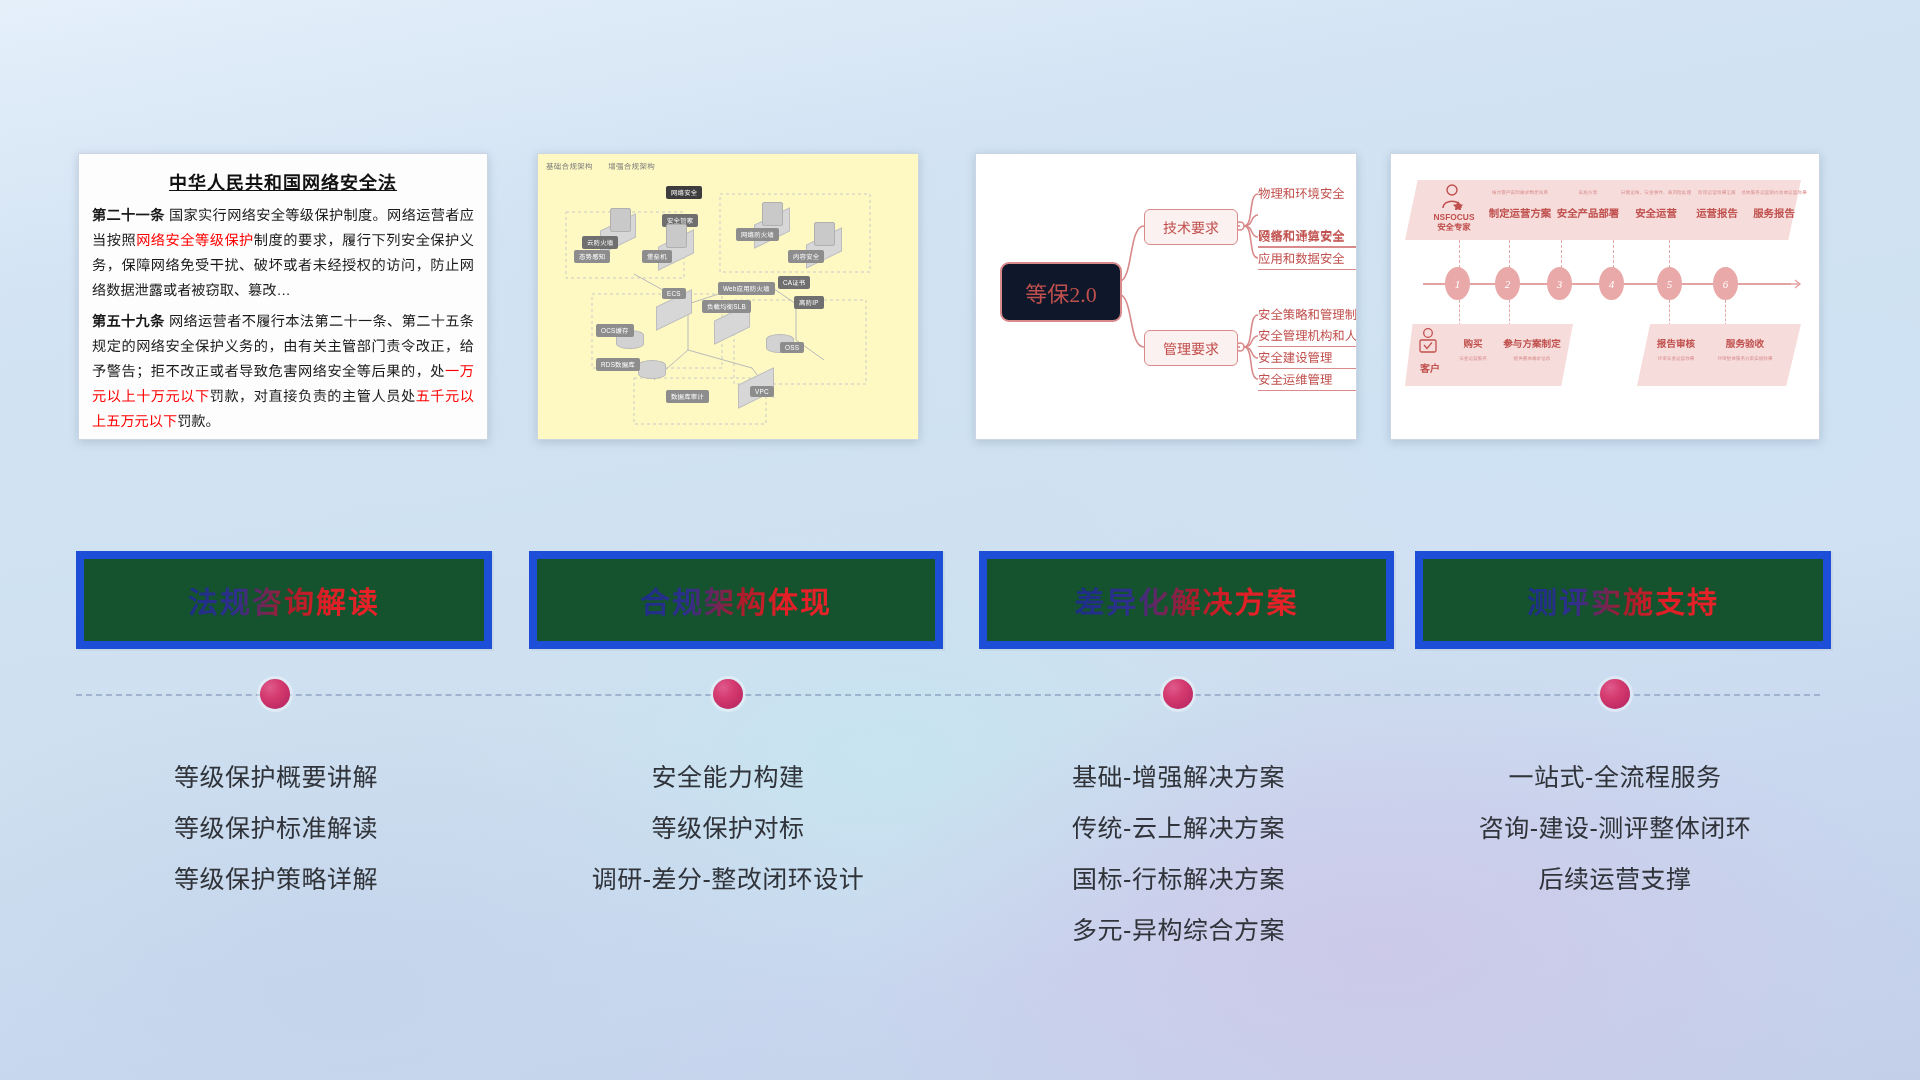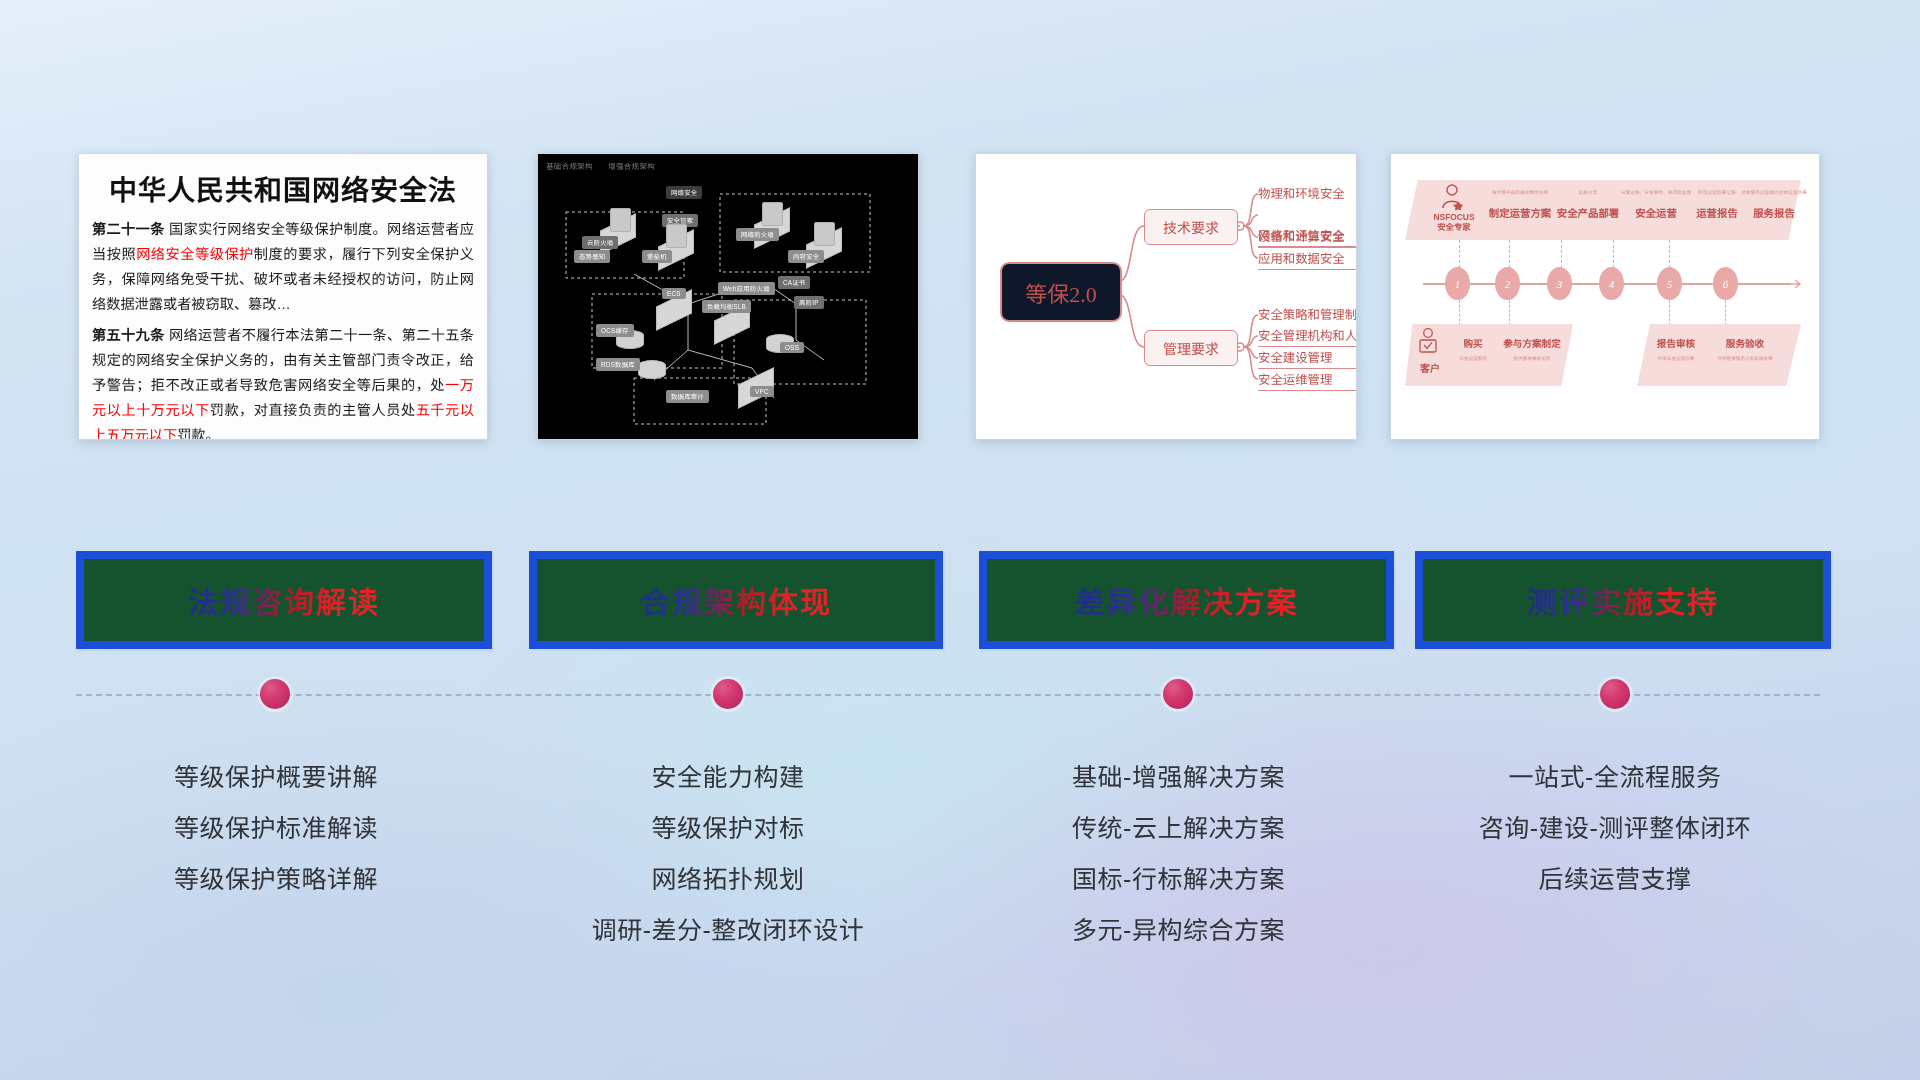--- a/index.html
+++ b/index.html
@@ -23,30 +23,30 @@
     box-shadow:0 2px 9px rgba(60,85,120,.22);
     overflow:hidden;
   }
   .card.c1{left:78px;width:408px;background:#fdfdfd;}
   .card.c2{left:537px;width:380px;background:#fafafa;}
   .card.c3{left:975px;width:380px;background:#fff;}
   .card.c4{left:1390px;width:428px;background:#fff;}
 
   
   .law-title{
-    text-align:center;font-weight:bold;font-size:28px;color:#111;
-    margin:14px 0 9px 0;letter-spacing:1px;
+    text-align:center;font-weight:bold;font-size:18px;color:#111;
+    margin:14px 0 9px 0;letter-spacing:1px;text-decoration:underline;
   }
   .law-body{padding:0 13px;font-size:14.2px;line-height:25px;color:#1a1a1a;text-align:justify;}
   .law-body p{margin:0 0 6px 0;}
   .law-body b{font-weight:bold;}
   .hl{color:#ff0000;}
 
   
-  .arch{position:relative;width:100%;height:100%;background:#000000;}
+  .arch{position:relative;width:100%;height:100%;background:#fef9c3;}
   .arch .tabs{position:absolute;top:6px;left:8px;font-size:7.5px;color:#7b7b7b;letter-spacing:.3px;}
   .arch .tabs span{margin-right:13px;}
   .arch svg{position:absolute;inset:0;}
   .nodebox{
     position:absolute;background:#6f6f6f;color:#fff;font-size:6.4px;
     padding:2px 5px;border-radius:2px;white-space:nowrap;letter-spacing:.2px;
   }
   .nodebox.lt{background:#8d8d8d;}
   .nodebox.dk{background:#3d3d3d;}
   .iso{
@@ -382,21 +382,20 @@
   <div class="tl-dot" style="left:1600px;"></div>
 
   <div class="col k1">
     <div class="li">等级保护概要讲解</div>
     <div class="li">等级保护标准解读</div>
     <div class="li">等级保护策略详解</div>
   </div>
   <div class="col k2">
     <div class="li">安全能力构建</div>
     <div class="li">等级保护对标</div>
-    <div class="li">网络拓扑规划</div>
     <div class="li">调研-差分-整改闭环设计</div>
   </div>
   <div class="col k3">
     <div class="li">基础-增强解决方案</div>
     <div class="li">传统-云上解决方案</div>
     <div class="li">国标-行标解决方案</div>
     <div class="li">多元-异构综合方案</div>
   </div>
   <div class="col k4">
     <div class="li">一站式-全流程服务</div>

